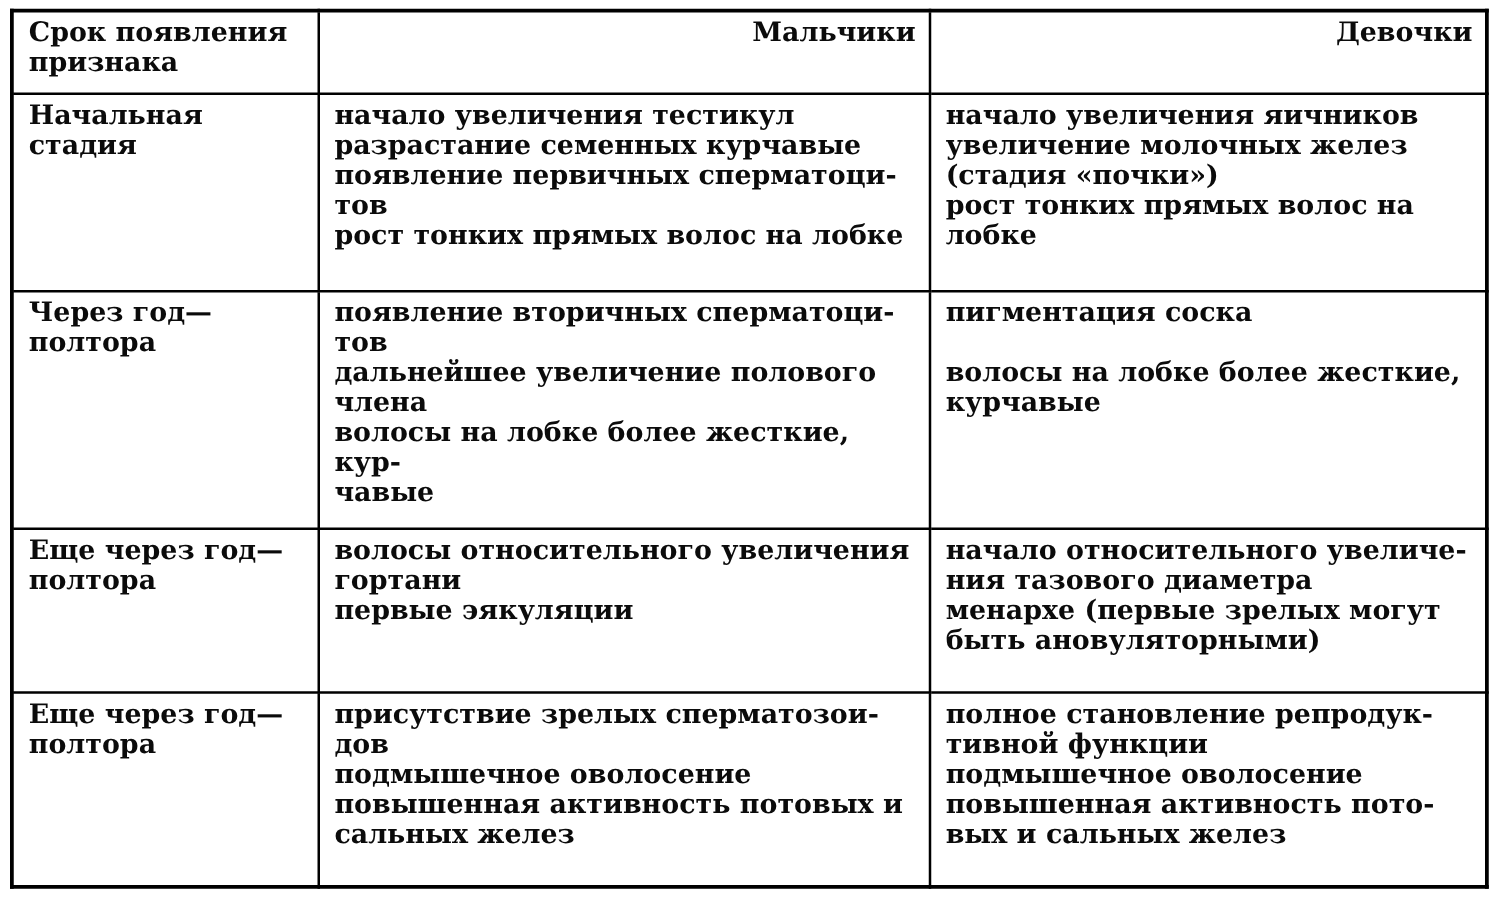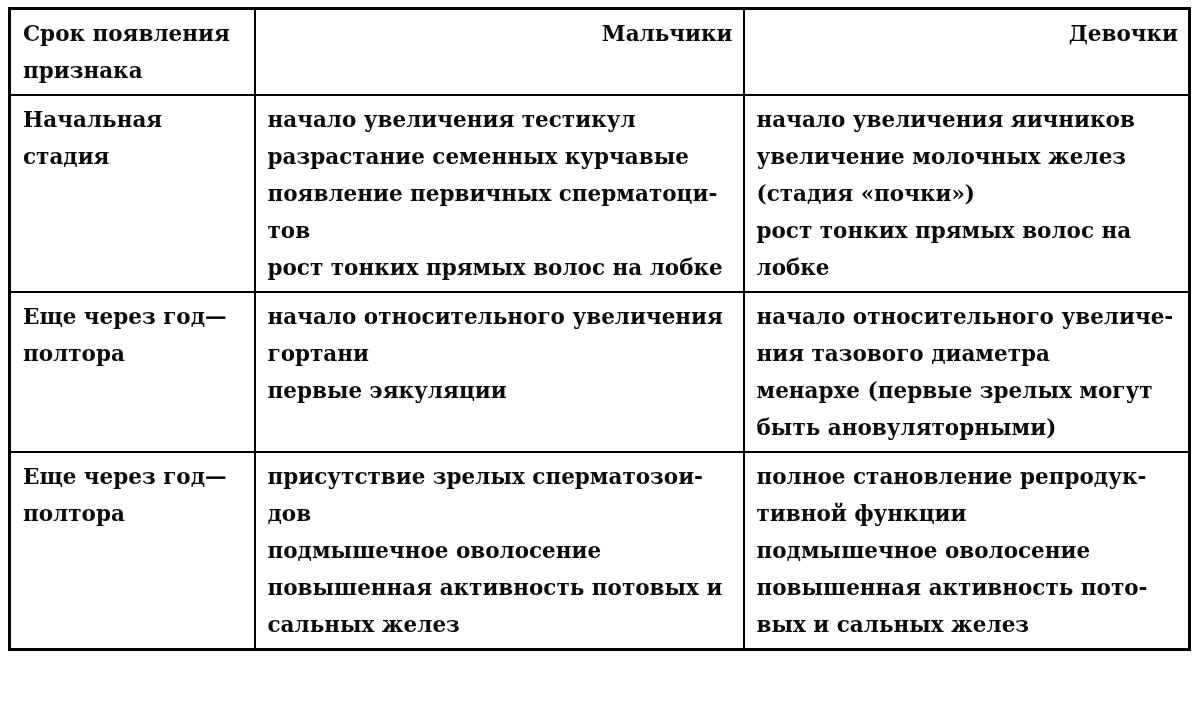--- a/index.html
+++ b/index.html
@@ -21,21 +21,21 @@
     border: 3px solid #000;
   }
   table.puberty th,
   table.puberty td {
     border: 2px solid #000;
     vertical-align: top;
     padding: 5px 10px 5px 12px;
     font-family: "DejaVu Serif", "Liberation Serif", serif;
     font-weight: bold;
     font-size: 21.5px;
-    line-height: 37px;
+    line-height: 24px;
     color: #0b0b0b;
     white-space: pre-line;
     overflow: hidden;
     margin-top: 36px;
   }
   table.puberty th {
     text-align: right;
     font-weight: bold;
   }
   table.puberty th.period-head {
@@ -73,24 +73,38 @@
 разрастание семенных курчавые
 появление первичных сперматоци-
 тов
 рост тонких прямых волос на лобке</td>
         <td>начало увеличения яичников
 увеличение молочных желез
 (стадия «почки»)
 рост тонких прямых волос на
 лобке</td>
       </tr>
+      <tr class="row-year1">
+        <td>Через год—
+полтора</td>
+        <td>появление вторичных сперматоци-
+тов
+дальнейшее увеличение полового
+члена
+волосы на лобке более жесткие, кур-
+чавые</td>
+        <td>пигментация соска
+
+волосы на лобке более жесткие,
+курчавые</td>
+      </tr>
       <tr class="row-year2">
         <td>Еще через год—
 полтора</td>
-        <td>начало относительного увеличения
+        <td>волосы относительного увеличения
 гортани
 первые эякуляции</td>
         <td>начало относительного увеличе-
 ния тазового диаметра
 менархе (первые зрелых могут
 быть ановуляторными)</td>
       </tr>
       <tr class="row-year3">
         <td>Еще через год—
 полтора</td>

